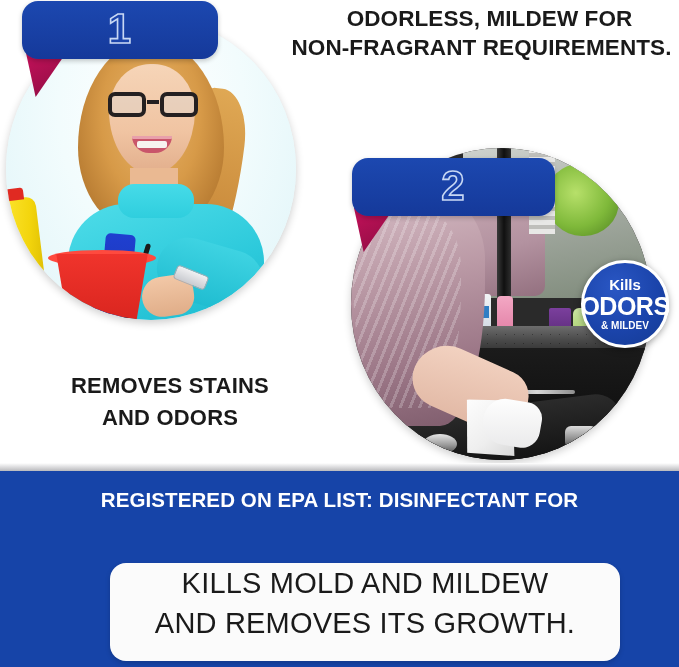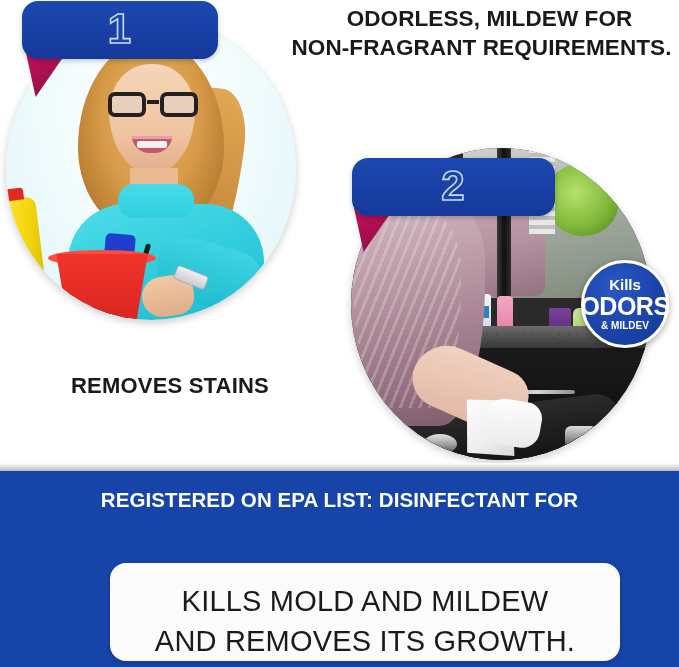--- a/index.html
+++ b/index.html
@@ -367,21 +367,21 @@
   #banner-heading {
     position: absolute; left: 28px; top: 15px; width: 623px;
     text-align: center; color: #ffffff;
     font-size: 20.5px; font-weight: bold; line-height: 1.38;
     letter-spacing: 0.1px;
   }
   #banner-box {
     position: absolute; left: 110px; top: 92px; width: 510px; height: 98px;
     background: #fbfbfb; border-radius: 16px;
     box-shadow: 0 2px 5px rgba(0,0,0,0.18);
-    display: flex; align-items: flex-end; justify-content: center;
+    display: flex; align-items: flex-start; justify-content: center;
   }
   #banner-box .txt {
     color: #1a1a1a; text-align: center;
     font-size: 29px; font-weight: normal; line-height: 1.38;
     letter-spacing: 0.2px;
   }
 </style>
 </head>
 <body>
 
@@ -468,20 +468,21 @@
   </div>
 
   <div id="mold-seal">
     <div class="kills">Kills</div>
     <div class="mold">ODORS</div>
     <div class="mildev">&amp; MILDEV</div>
   </div>
 
   <div class="caption-1">
     <div>REMOVES STAINS</div>
+    <div>AND ODORS</div>
   </div>
 
   <div id="divider"></div>
 
   <div id="banner">
     <div id="banner-heading">
       <div>REGISTERED ON EPA LIST: DISINFECTANT FOR</div>
     </div>
     <div id="banner-box">
       <div class="txt">

